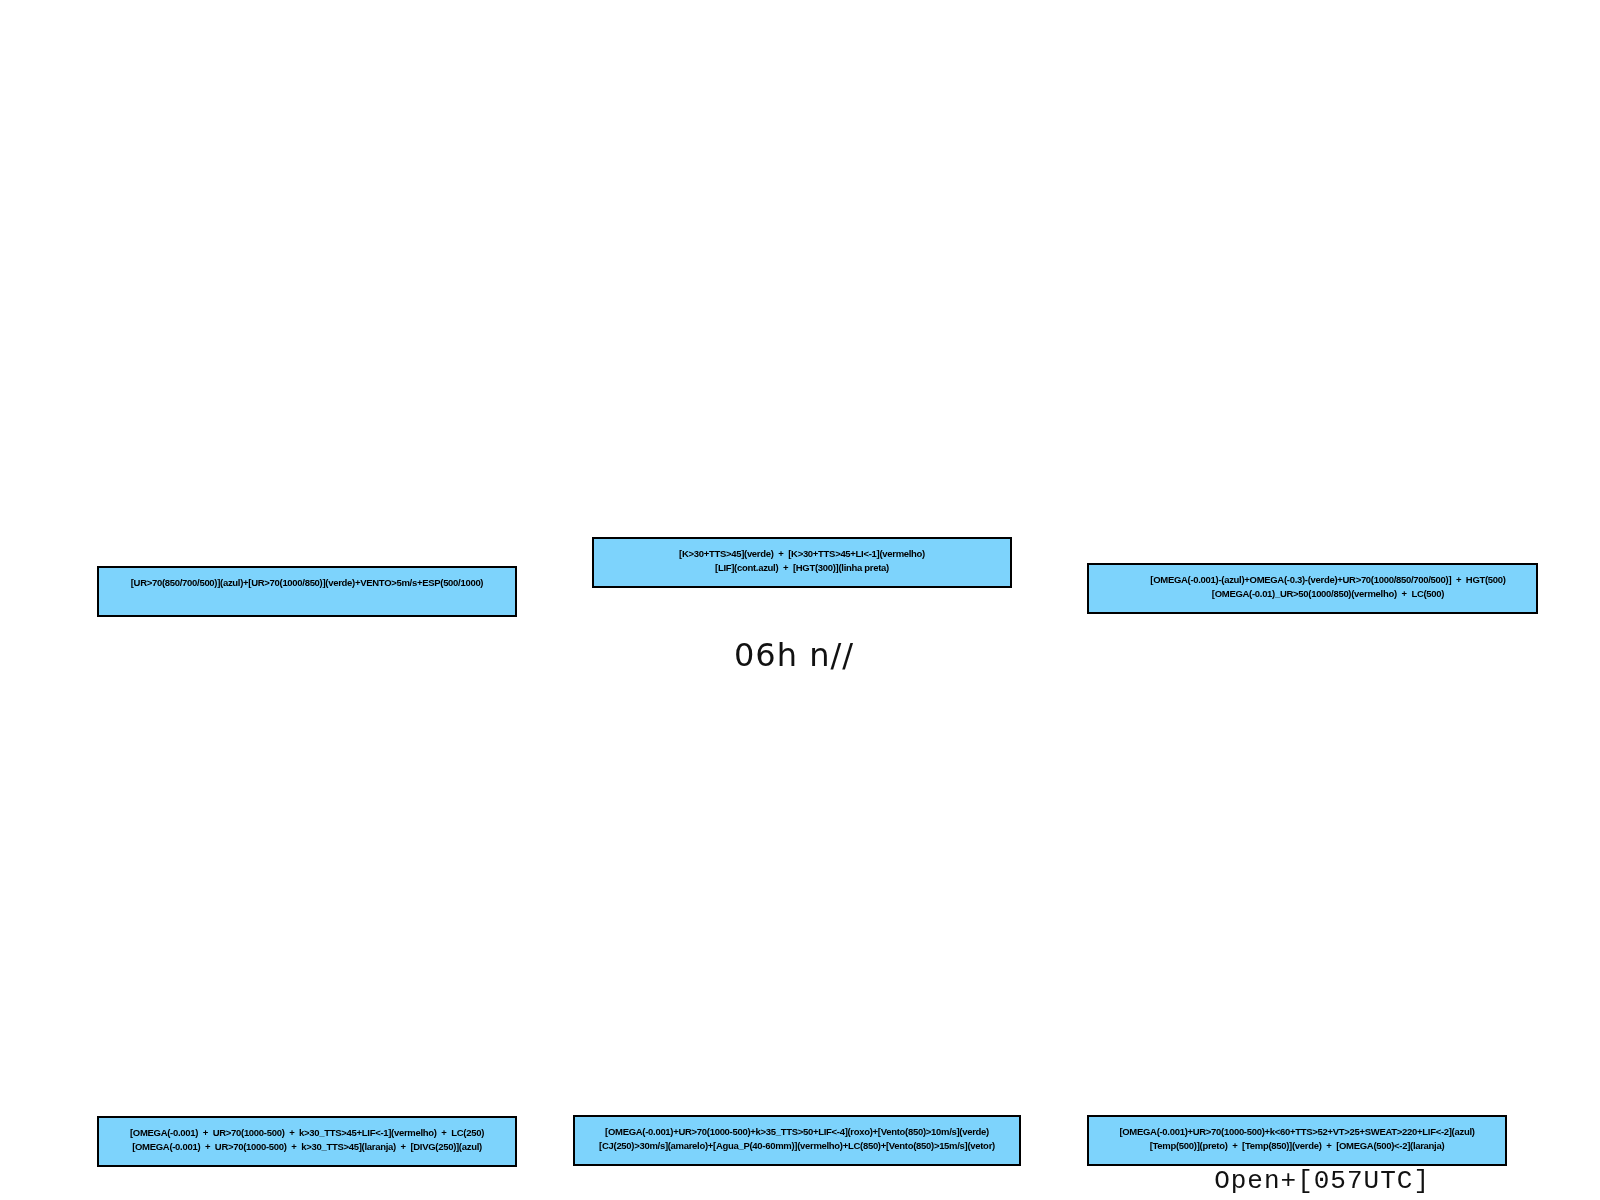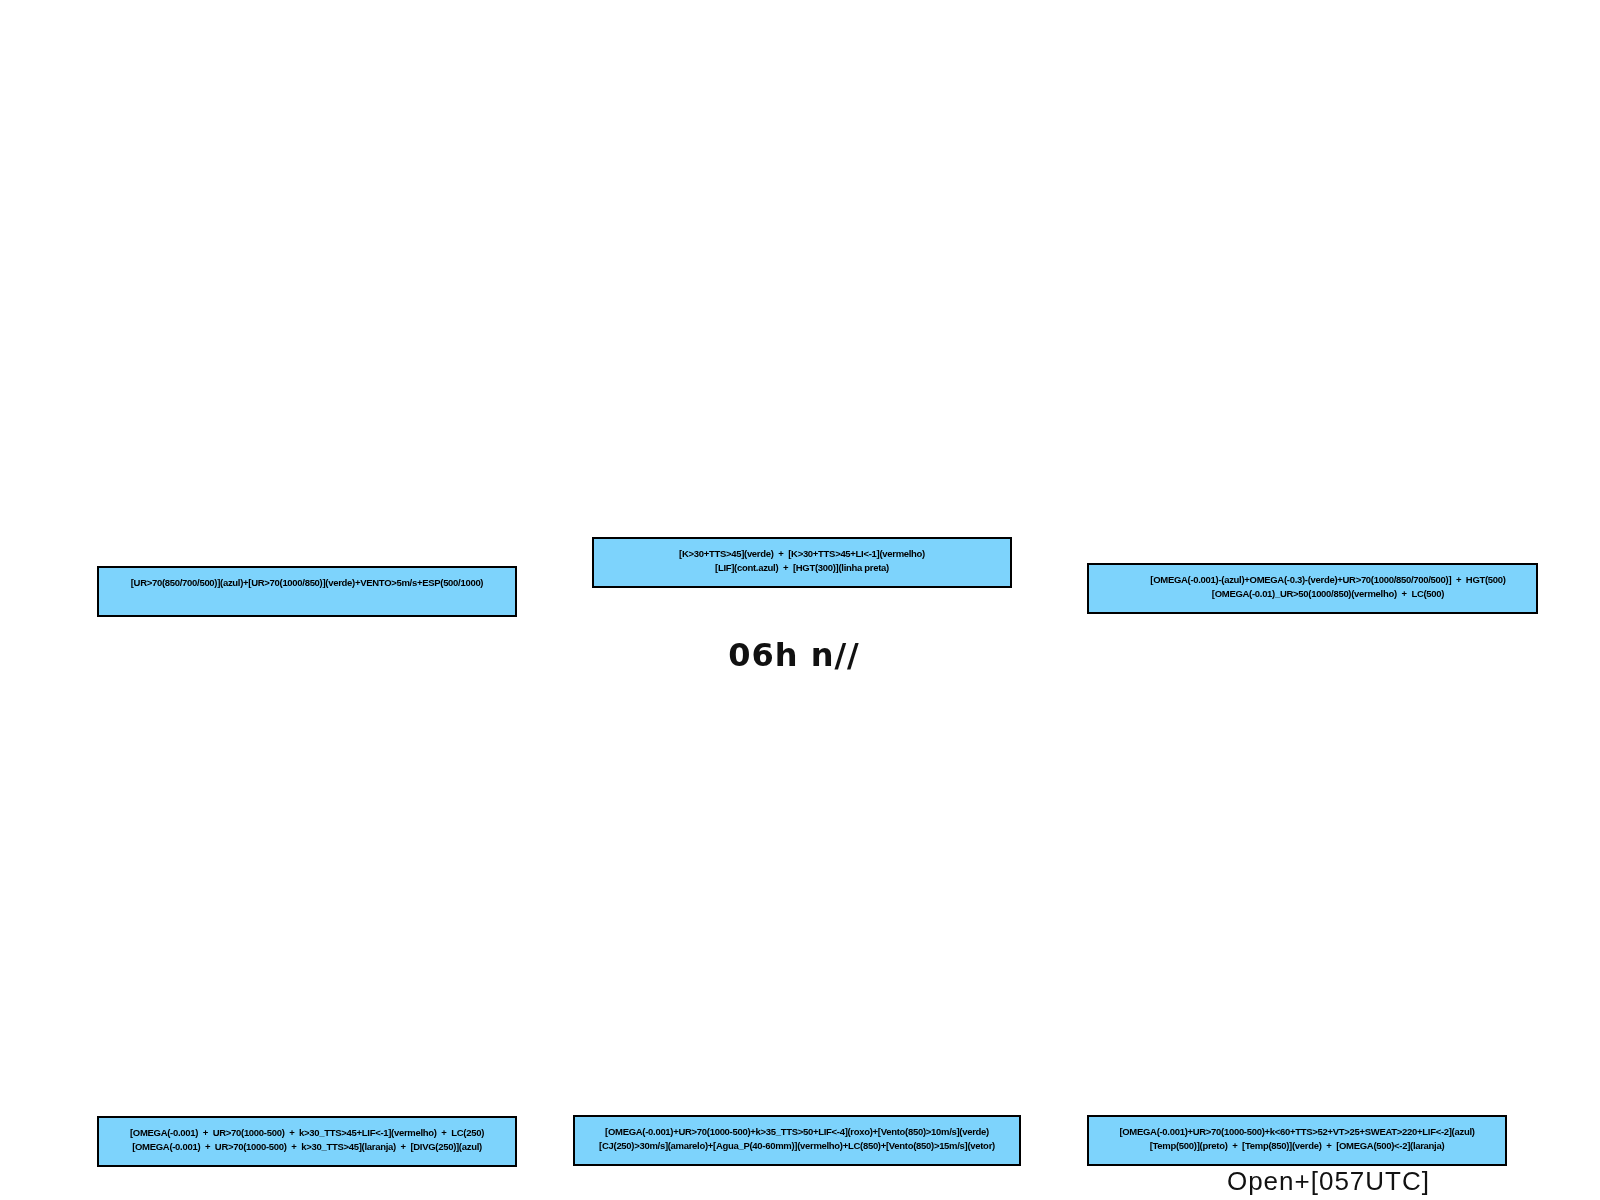--- a/index.html
+++ b/index.html
@@ -53,31 +53,31 @@
   .legend-box .legend-line:first-child {
     margin-top: 8px;
   }
   .mid-label {
     position: absolute;
     left: 0;
     top: 636px;
     width: 1588px;
     text-align: center;
     font-family: "DejaVu Sans", sans-serif;
-    font-weight: 700;
+    font-weight: 400;
     font-size: 32px;
     letter-spacing: 1px;
     white-space: pre;
     color: #111111;
   }
   .footer-label {
     position: absolute;
     top: 1166px;
     right: 170px;
-    font-family: Liberation Sans, sans-serif;
+    font-family: Liberation Mono, monospace;
     font-weight: 200;
     font-size: 26px;
     letter-spacing: 1px;
     white-space: pre;
     color: #111111;
   }
   
   #panel-0 { left: 97px;   top: 566px;  }
   #panel-1 { left: 592px;  top: 537px;  }
   #panel-2 { left: 1087px; top: 563px; padding-left: 31px;  }

